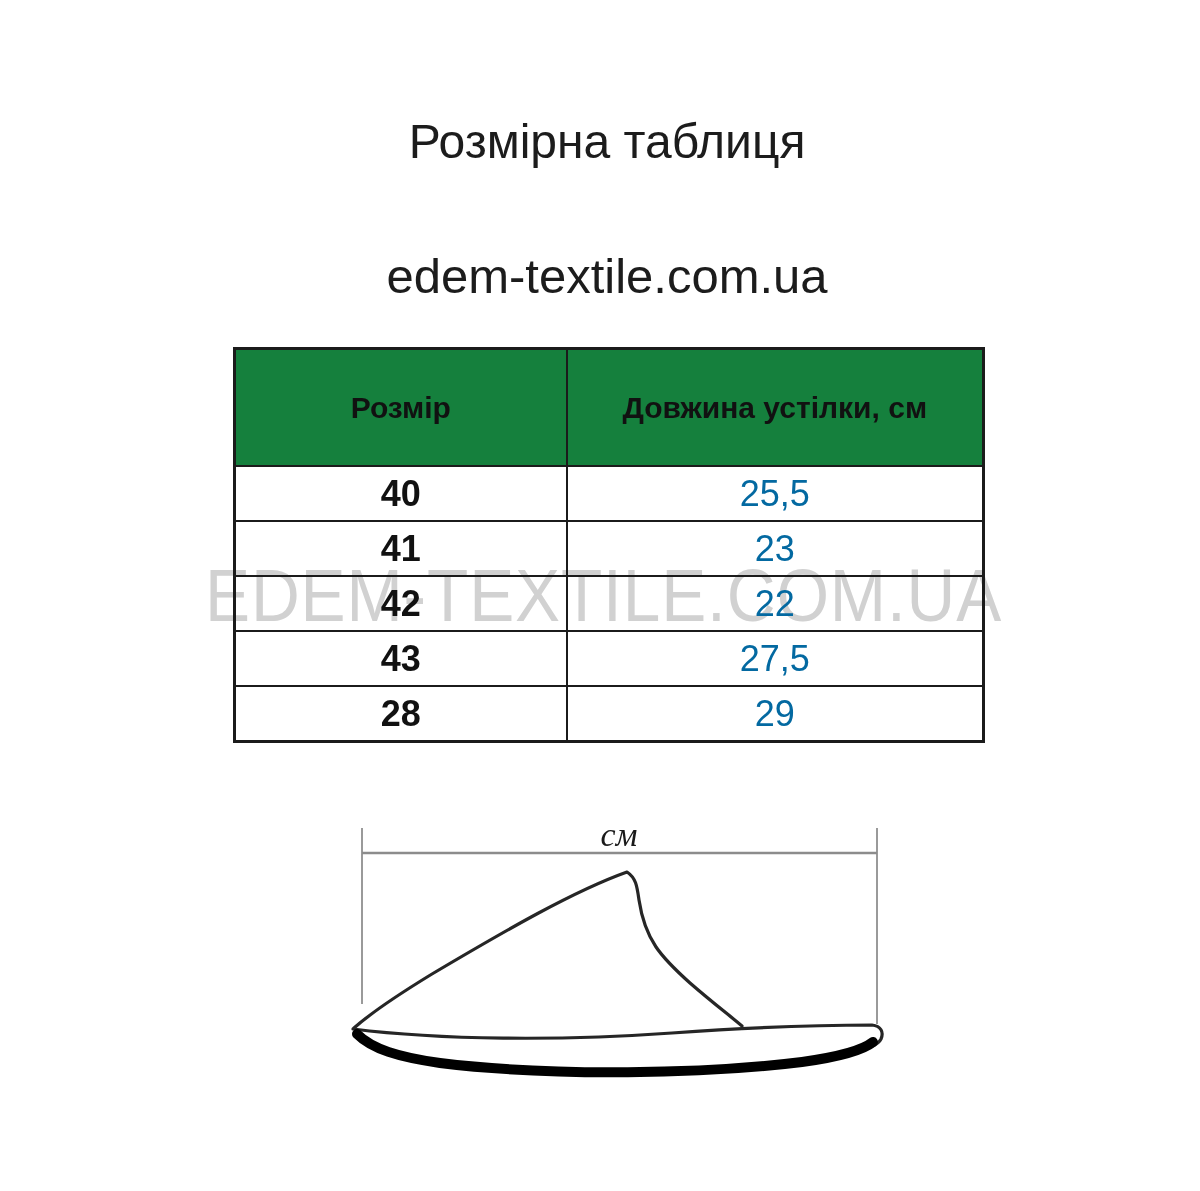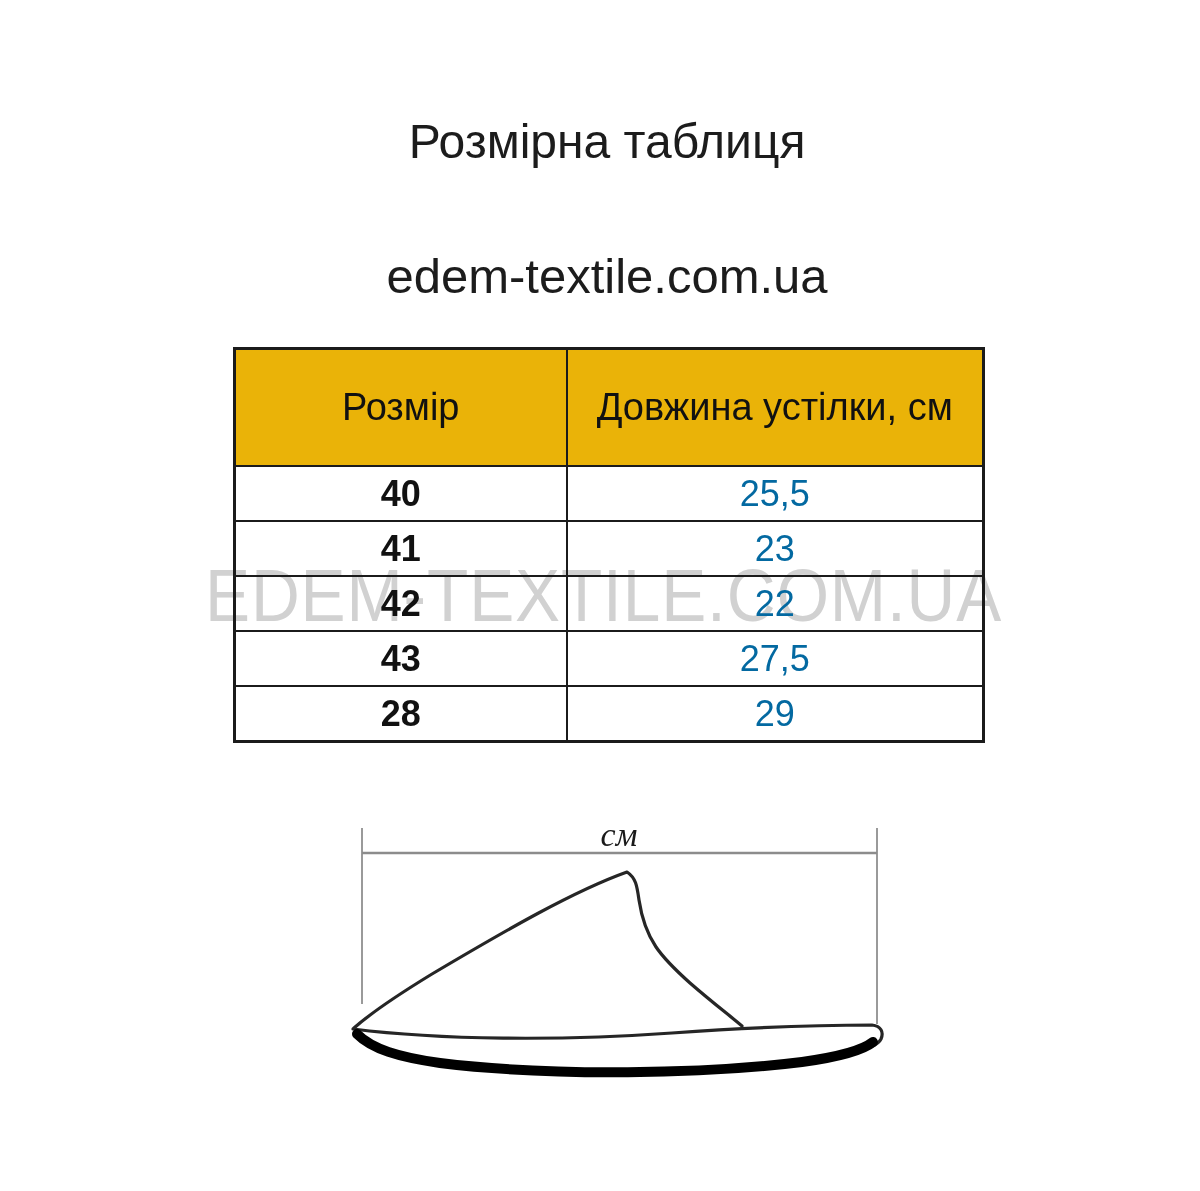--- a/index.html
+++ b/index.html
@@ -27,22 +27,22 @@
     background:transparent;
   }
   .size-table col.c1{width:332px;}
   .size-table col.c2{width:417px;}
   .size-table th,.size-table td{
     border:2px solid #1b1b1b;text-align:center;vertical-align:middle;
     padding:0;
   }
   .size-table{border:3px solid #1b1b1b;}
   .size-table th{
-    height:115px;background:#eab308;
-    font-size:38px;font-weight:400;color:#111;
+    height:115px;background:#15803d;
+    font-size:30px;font-weight:700;color:#111;
   }
   .size-table td{
     height:53px;background:transparent;
     font-size:36px;font-weight:400;color:#0369a1;
   }
   .size-table td.size{font-weight:700;color:#111;margin-top:24px;}
   .diagram{position:absolute;left:330px;top:808px;z-index:1;}
   .diagram .unit{
     font-family:"Liberation Serif",serif;font-style:italic;
     font-size:34px;fill:#1a1a1a;

